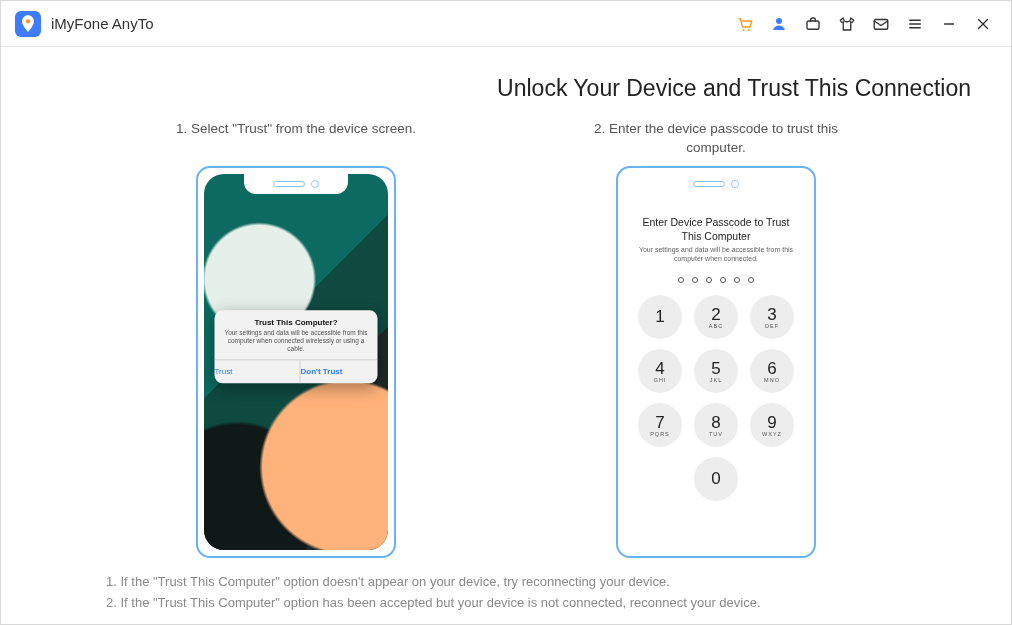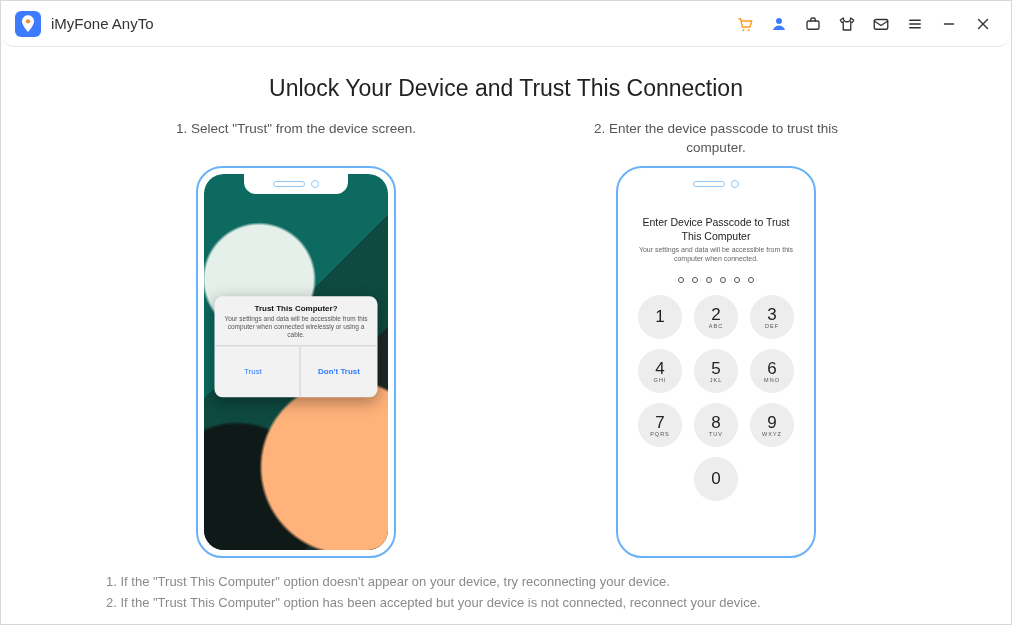--- a/index.html
+++ b/index.html
@@ -11,21 +11,20 @@
     overflow: hidden;
     border: 1px solid #d8d8d8;
   }
   
   .titlebar {
     height: 46px;
     display: flex;
     align-items: center;
     padding: 0 14px;
     border-bottom: 1px solid #e6e6e6;
-    border-radius: 14px;
   }
   .logo {
     width: 26px; height: 26px;
     border-radius: 6px;
     background: #3f7bff;
     position: relative;
     margin-right: 10px;
     display: flex; align-items: center; justify-content: center;
   }
   .logo svg { width: 16px; height: 20px; }
@@ -45,20 +44,21 @@
   
   .main {
     padding: 28px 40px 10px;
     text-align: center;
   }
   .main-heading {
     font-size: 23px;
     font-weight: 500;
     color: #222;
     margin-bottom: 18px;
+    text-align: right;
   }
   .cols {
     display: flex;
     justify-content: center;
     gap: 140px;
     margin-bottom: 14px;
   }
   .col { width: 280px; }
   .step-text {
     font-size: 13.5px;
@@ -67,21 +67,21 @@
     height: 40px;
     margin-bottom: 6px;
   }
 
   
   .phone {
     width: 200px;
     height: 392px;
     margin: 0 auto;
     border: 2.5px solid #6ab2f7;
-    border-radius: 26px;
+    border-radius: 14px;
     background: #fff;
     position: relative;
     overflow: hidden;
     padding: 6px;
   }
   .phone::after{
     content:"";
     position:absolute;
     right:-5px; top:90px;
     width:3px; height:48px;
@@ -141,21 +141,21 @@
   .trust-dialog .td-head {
     padding: 8px 6px 6px;
     text-align:center;
   }
   .trust-dialog .td-title { font-size: 8px; font-weight:600; margin-bottom:2px; }
   .trust-dialog .td-sub  { color:#555; line-height:1.25; }
   .trust-dialog .td-btns {
     display:flex; border-top:1px solid #d0d0d0;
   }
   .trust-dialog .td-btn {
-    flex:1; text-align:center; padding:21px 0;
+    flex:1; text-align:left; padding:7px 0;
     color:#2e7cff; font-size: 8px;
   }
   .trust-dialog .td-btn + .td-btn { border-left:1px solid #d0d0d0; font-weight:600;margin-left:8px; }
 
   
   .pass-screen { background:#fff; color:#222; }
   .pass-head { text-align:center; padding: 42px 14px 4px; }
   .pass-title { font-size: 10.5px; font-weight:500; line-height:1.3; }
   .pass-sub { font-size: 7px; color:#666; margin-top:2px; line-height:1.3; }
   .dots { display:flex; justify-content:center; gap:8px; margin:10px 0 12px; }

